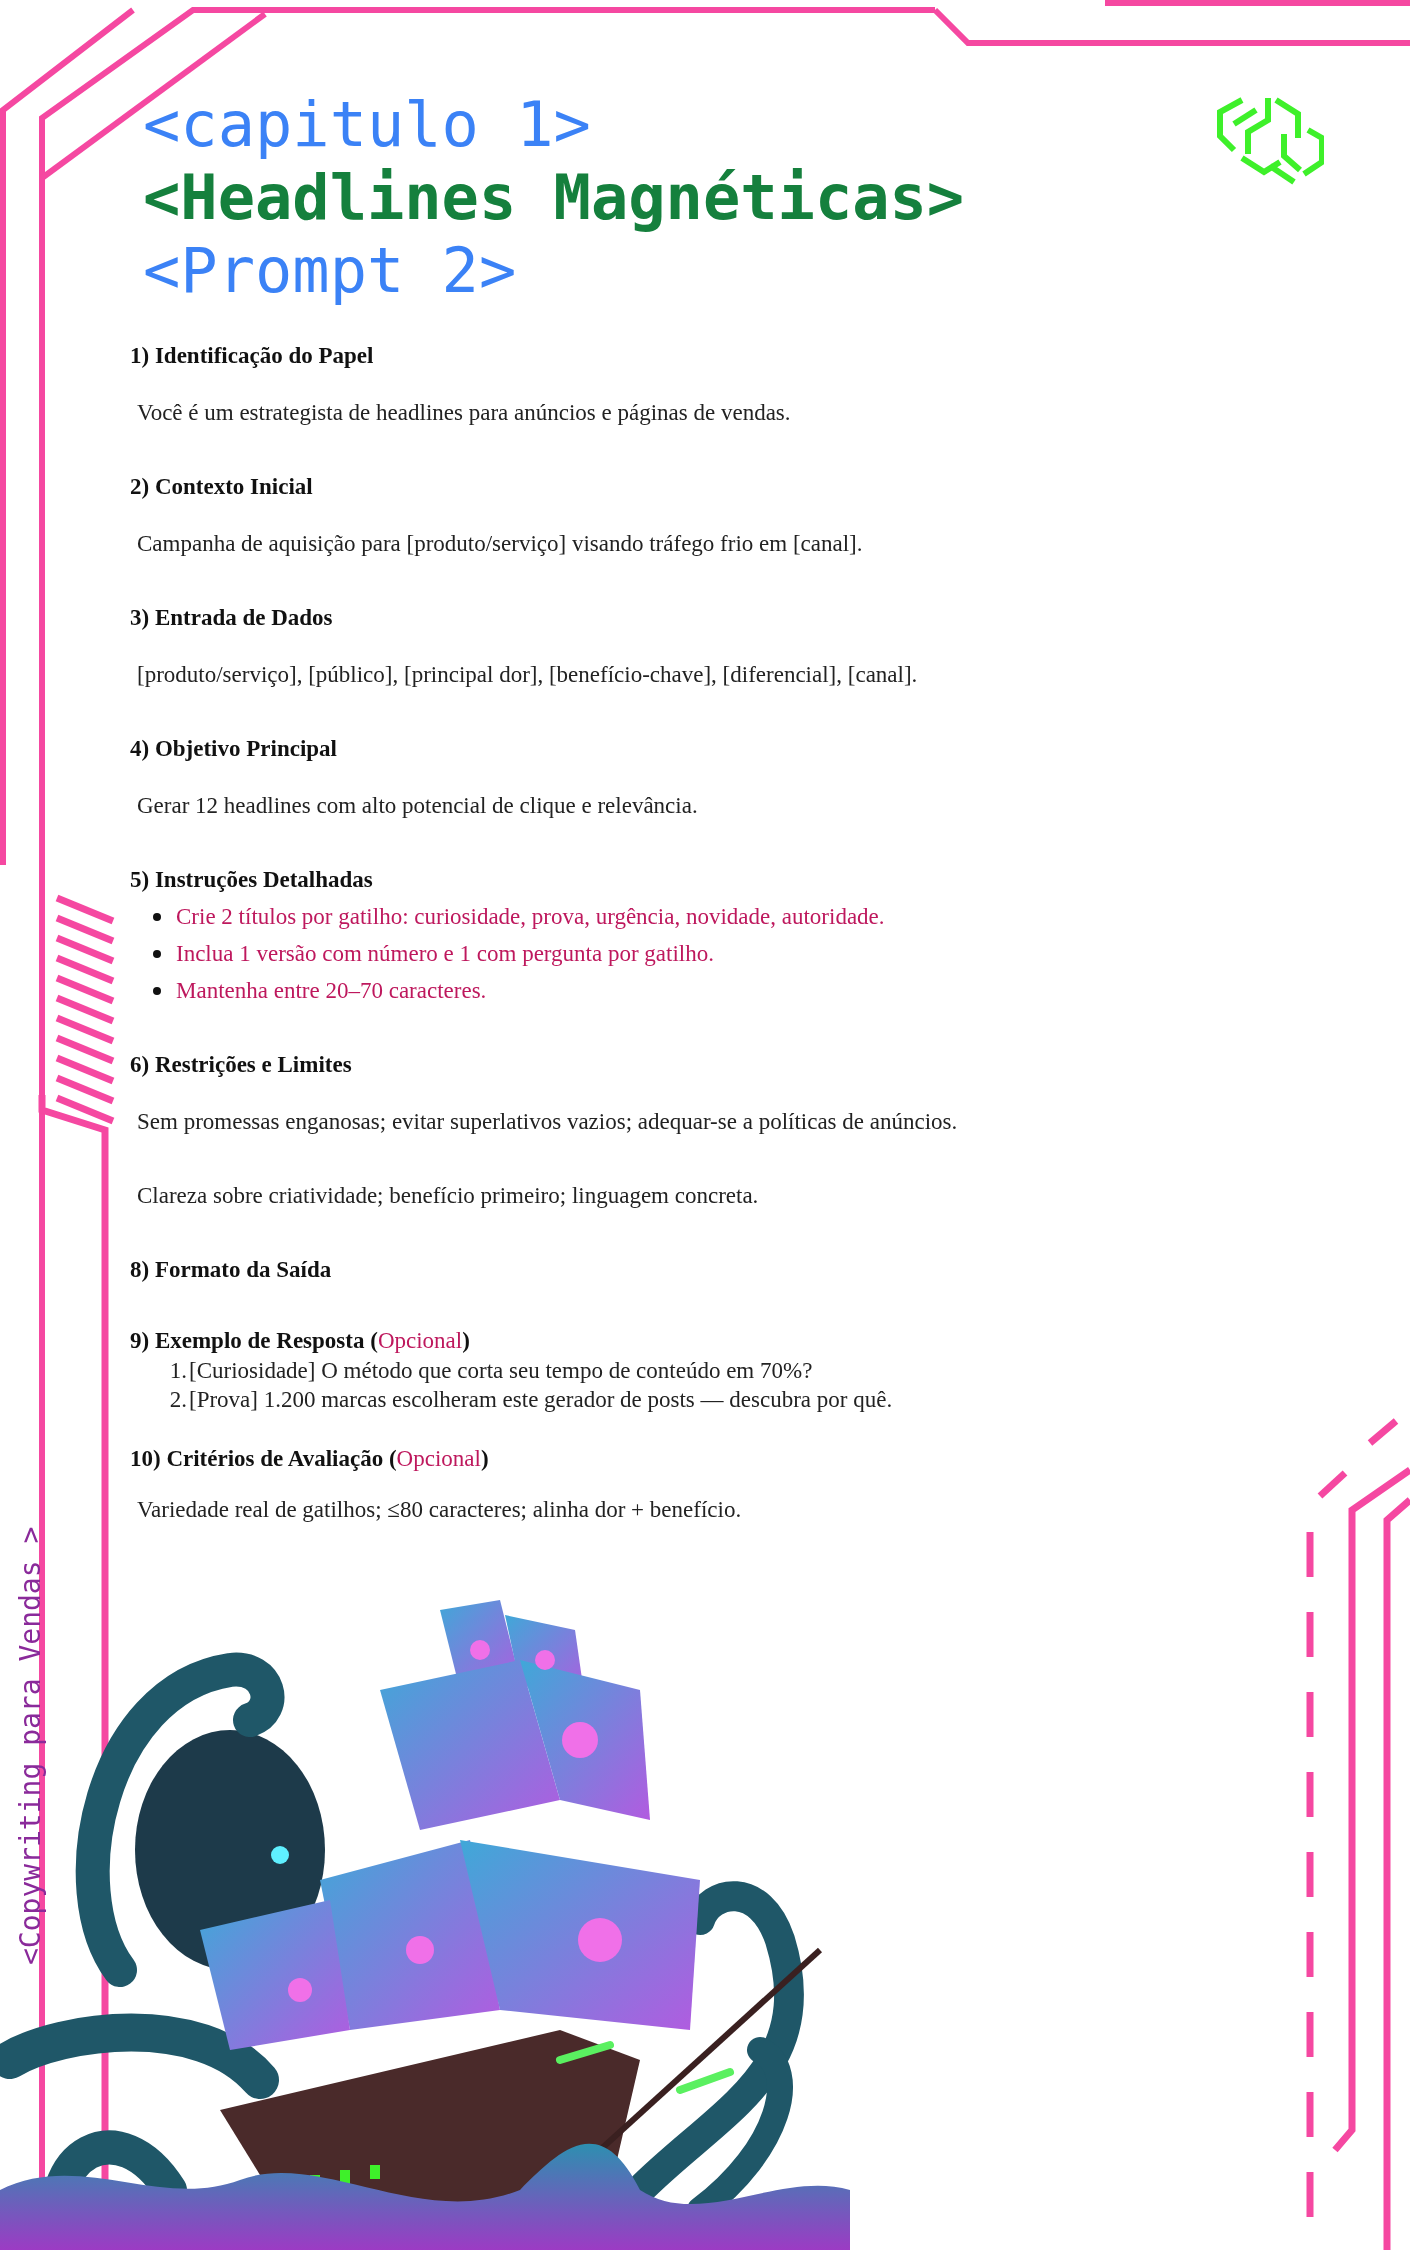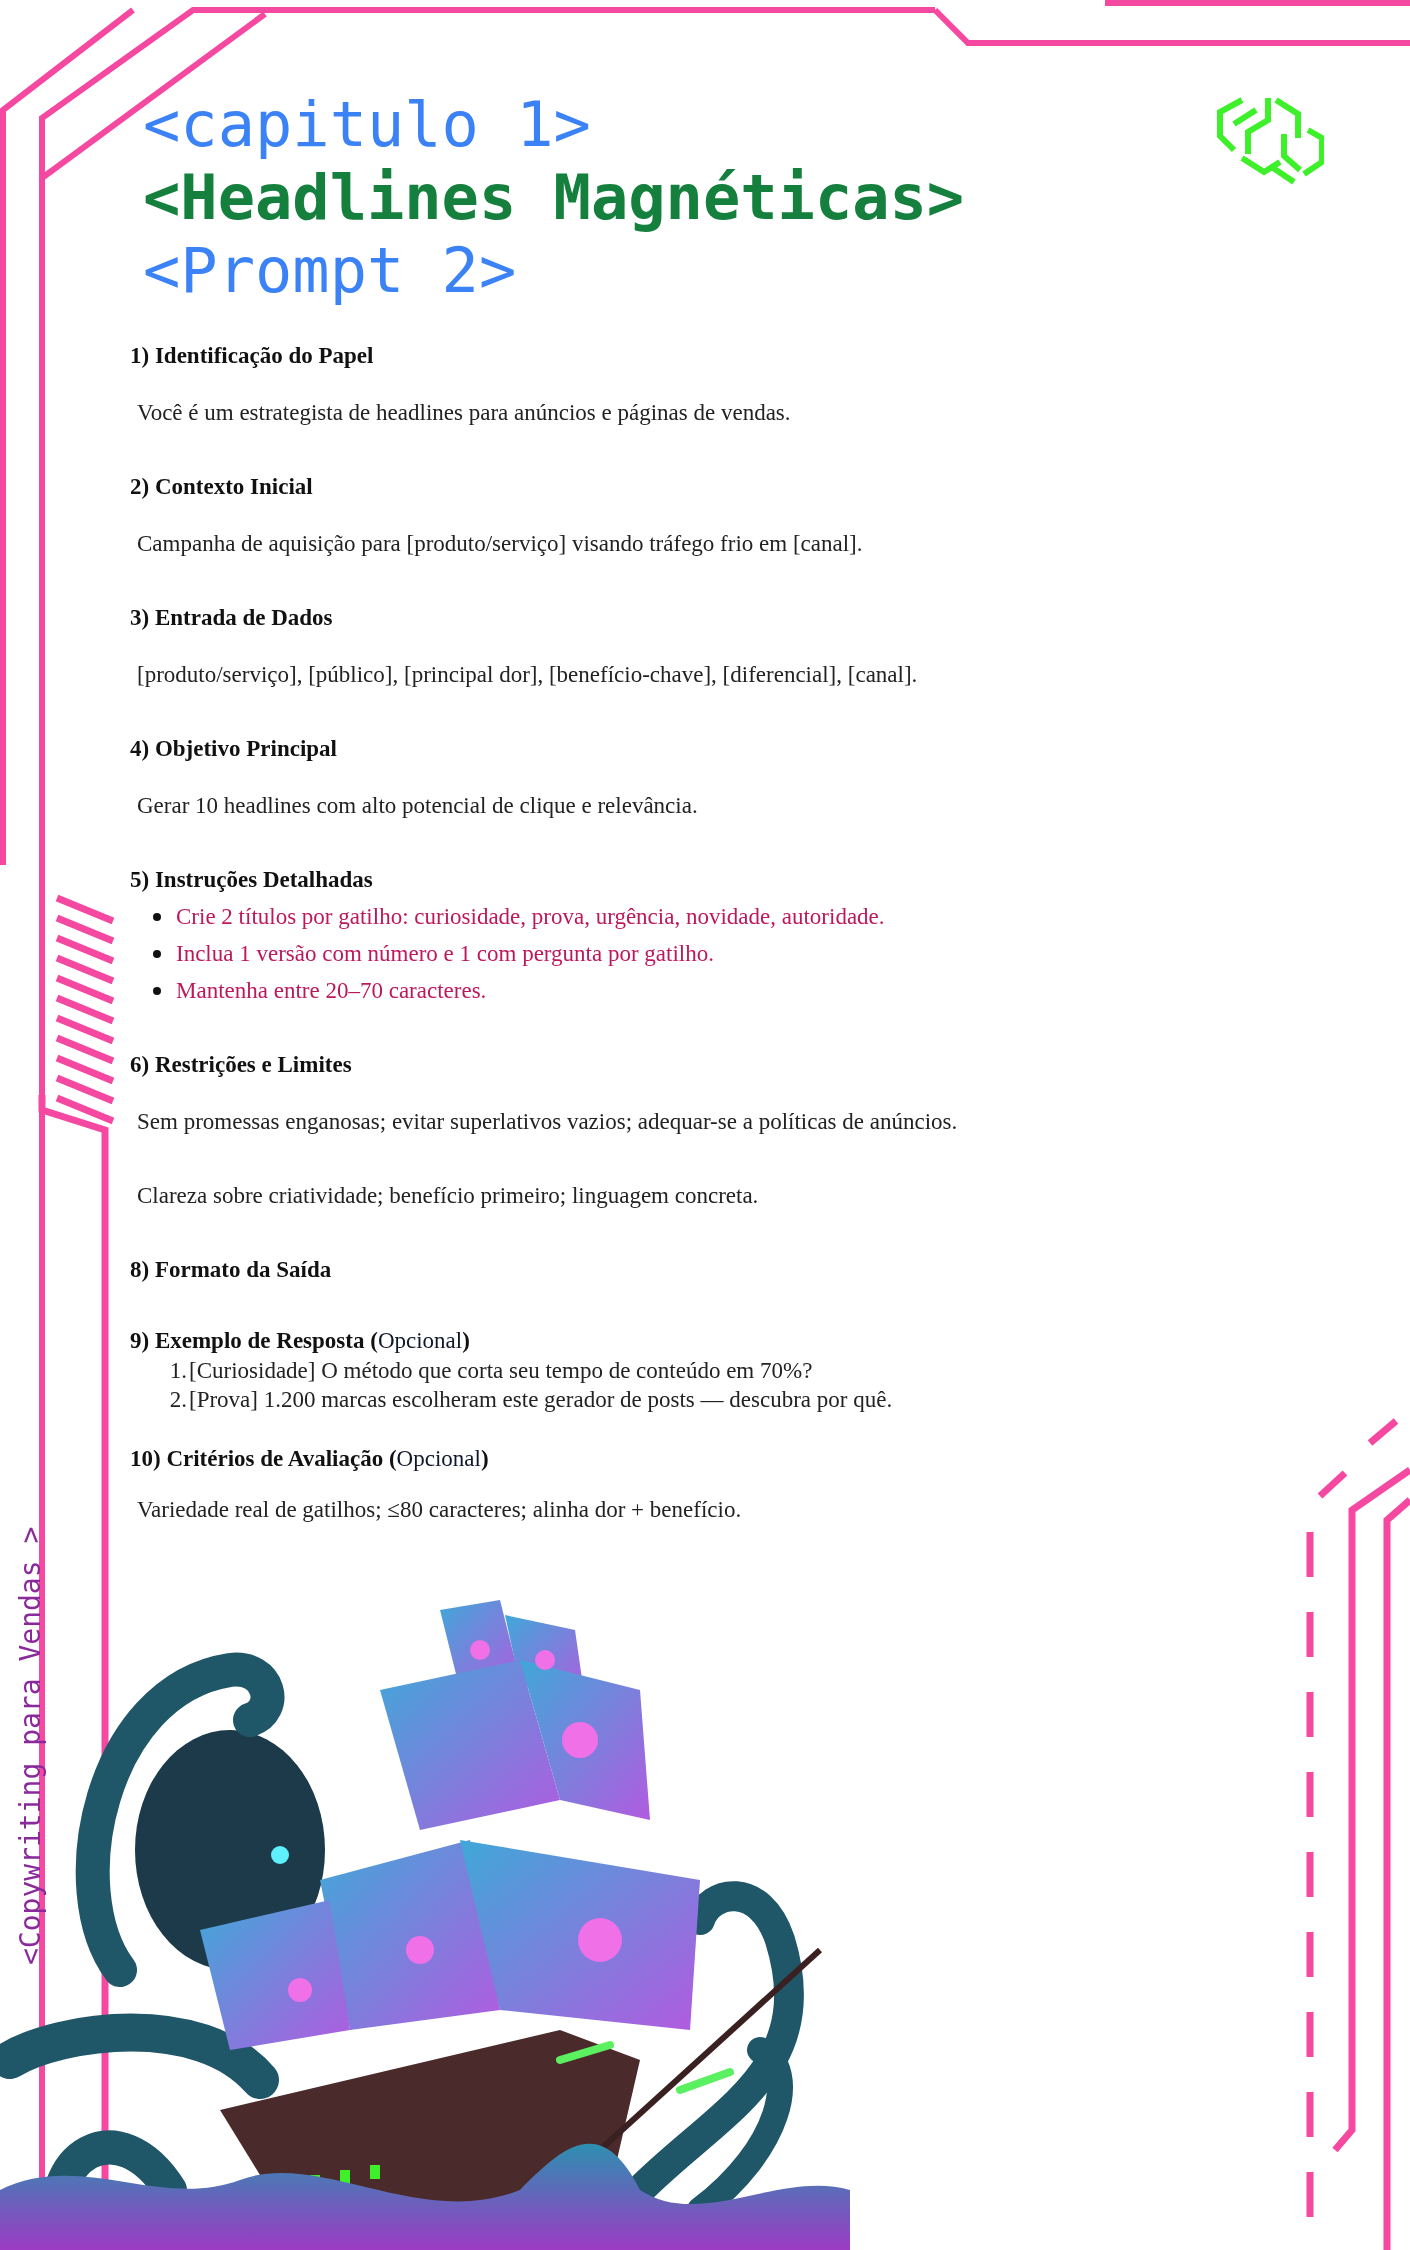--- a/index.html
+++ b/index.html
@@ -11,21 +11,21 @@
   .deco { position: absolute; left: 0; top: 0; width: 1410px; height: 2250px; pointer-events: none; }
   .title-block { position: absolute; left: 143px; top: 88px; font-family: "DejaVu Sans Mono", "Liberation Mono", monospace; line-height: 73px; }
   .title-line { font-size: 62px; white-space: nowrap; }
   .title-dark { color: #3b82f6; }
   .title-pink { color: #15803d; font-weight: bold; }
   .logo { position: absolute; left: 1212px; top: 96px; width: 112px; height: 90px; }
   .content { position: absolute; left: 130px; top: 338px; width: 1000px; color: #1a1a1a; }
   .section { margin-bottom: 0; }
   .sec-title { font-weight: bold; font-size: 23px; line-height: 36px; color: #111; }
   .sec-body { font-size: 23px; line-height: 36px; padding-left: 7px; color: #222; margin-top: 21px; }
-  .opt { color: #0f172a; font-weight: normal; }
+  .opt { color: #be185d; font-weight: normal; }
   .bullets { list-style: none; margin: 0; padding: 0 0 0 20px; }
   .bullets li { font-size: 23px; line-height: 37px; position: relative; padding-left: 26px; color: #be185d; }
   .bullets li .dot { position: absolute; left: 3px; top: 15px; width: 8px; height: 8px; border-radius: 50%; background: #111; }
   .olist { margin: 0; padding: 0 0 0 31px; }
   .olist .oitem { font-size: 23px; line-height: 29px; color: #222; display: flex; }
   .olist .onum { width: 26px; text-align: right; margin-right: 2px; }
   .vtext {
     position: absolute; left: 14px; top: 1965px; transform-origin: 0 0; transform: rotate(-90deg);
     font-family: "DejaVu Sans Mono", "Liberation Mono", monospace; font-size: 28px; color: #8a2a9a; white-space: nowrap;
   }
@@ -97,21 +97,21 @@
   <div class="section" style="margin-bottom:38px">
     <div class="sec-title">2) Contexto Inicial</div>
     <div class="sec-body">Campanha de aquisição para [produto/serviço] visando tráfego frio em [canal].</div>
   </div>
   <div class="section" style="margin-bottom:38px">
     <div class="sec-title">3) Entrada de Dados</div>
     <div class="sec-body">[produto/serviço], [público], [principal dor], [benefício-chave], [diferencial], [canal].</div>
   </div>
   <div class="section" style="margin-bottom:38px">
     <div class="sec-title">4) Objetivo Principal</div>
-    <div class="sec-body">Gerar 10 headlines com alto potencial de clique e relevância.</div>
+    <div class="sec-body">Gerar 12 headlines com alto potencial de clique e relevância.</div>
   </div>
   <div class="section" style="margin-bottom:38px">
     <div class="sec-title">5) Instruções Detalhadas</div>
     <ul class="bullets">
       <li><span class="dot"></span><span>Crie 2 títulos por gatilho: curiosidade, prova, urgência, novidade, autoridade.</span></li>
       <li><span class="dot"></span><span>Inclua 1 versão com número e 1 com pergunta por gatilho.</span></li>
       <li><span class="dot"></span><span>Mantenha entre 20–70 caracteres.</span></li>
     </ul>
   </div>
   <div class="section" style="margin-bottom:38px">

